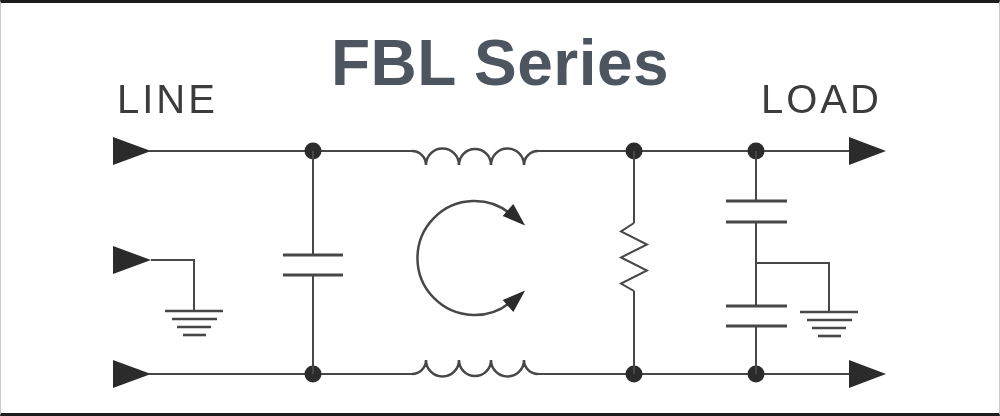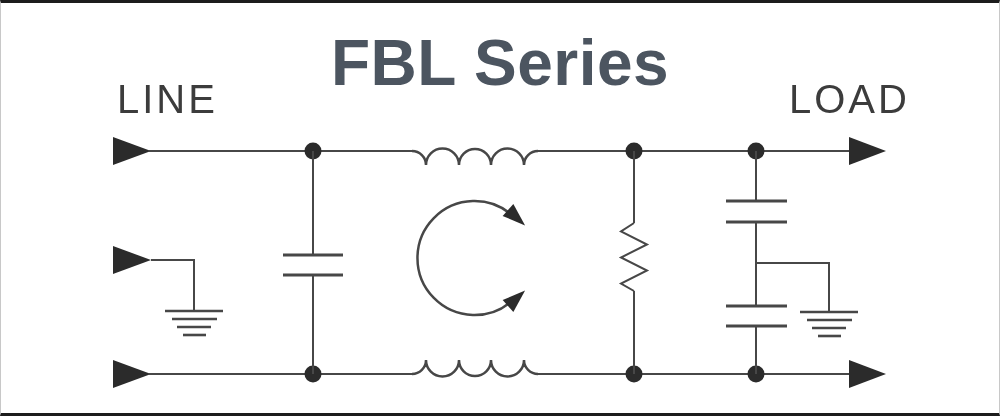--- a/index.html
+++ b/index.html
@@ -15,21 +15,21 @@
   .title{
     position:absolute;left:0;top:28px;width:100%;text-align:center;
     font-size:64px;font-weight:bold;letter-spacing:.5px;
     color:var(--title,#4c5560);line-height:1;
   }
   .term-label{
     position:absolute;top:76px;font-size:40px;font-weight:400;
     letter-spacing:3px;color:var(--text,#3c3c3c);line-height:1;
   }
   .line-label{left:116px;}
-  .load-label{left:760px;margin-left:28px;}
+  .load-label{left:760px;}
   svg{position:absolute;left:0;top:0;}
   .wire{stroke:var(--wire,#474747);stroke-width:2;fill:none;}
   .w25{stroke-width:2.5;}
   .plate{stroke:var(--wire,#474747);stroke-width:3;fill:none;}
   .bar{stroke:var(--wire,#474747);stroke-width:2.6;fill:none;}
   .fill{fill:var(--ink,#2b2b2b);stroke:none;}
   .dot{fill:var(--ink,#2b2b2b);}
 </style>
 </head>
 <body>

